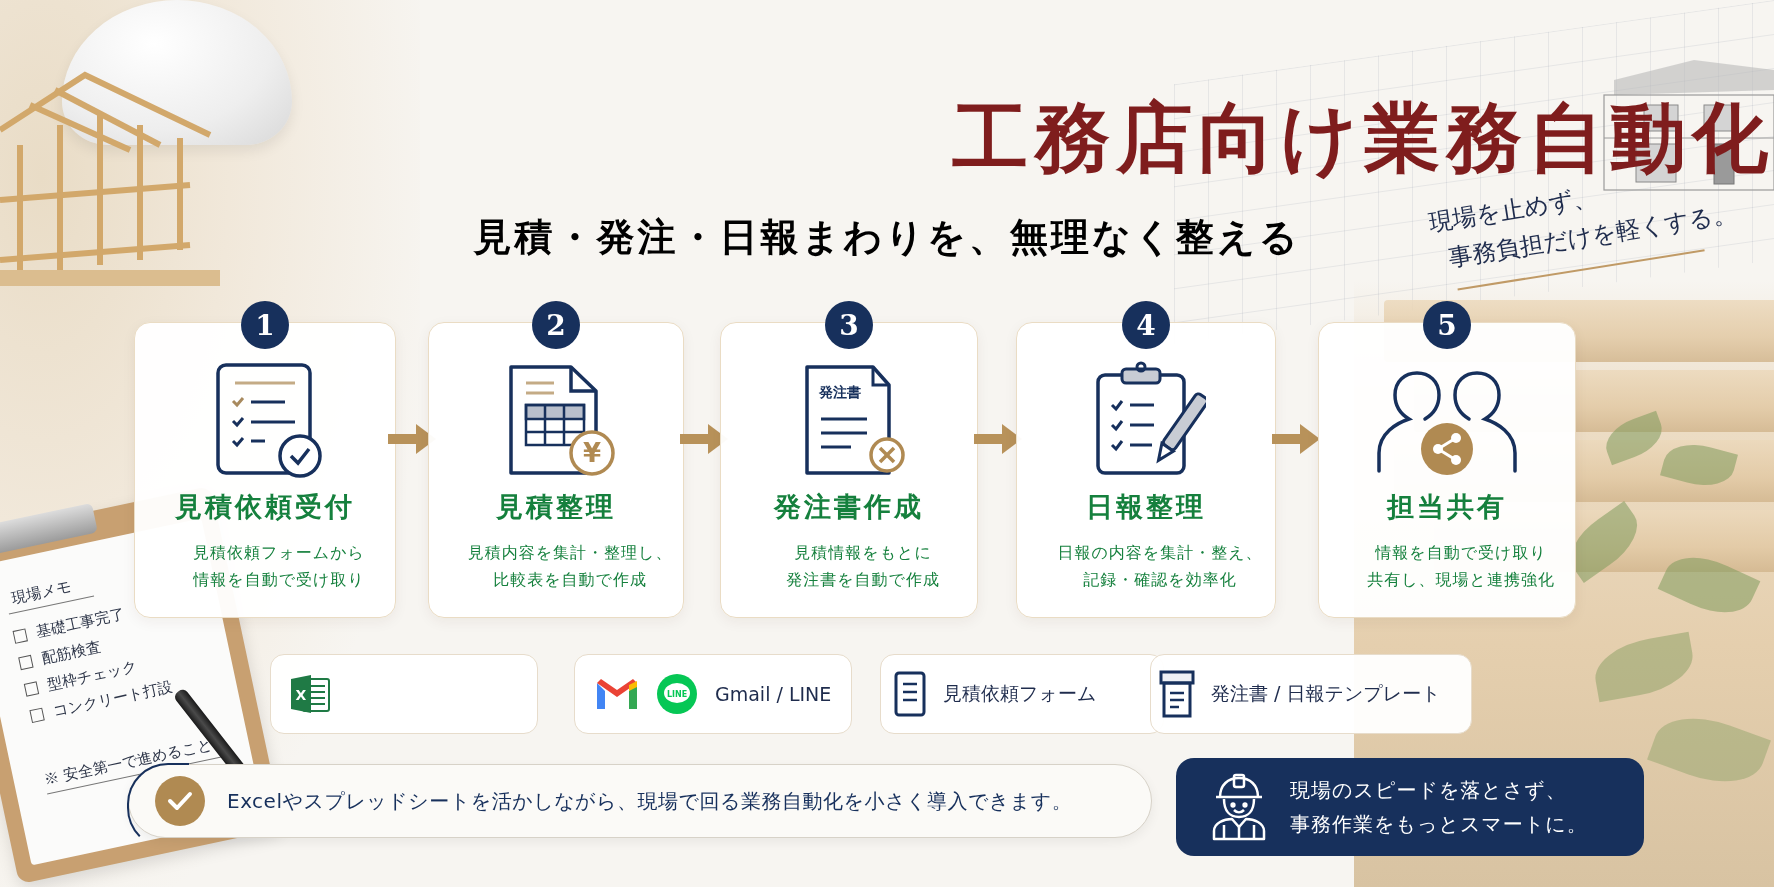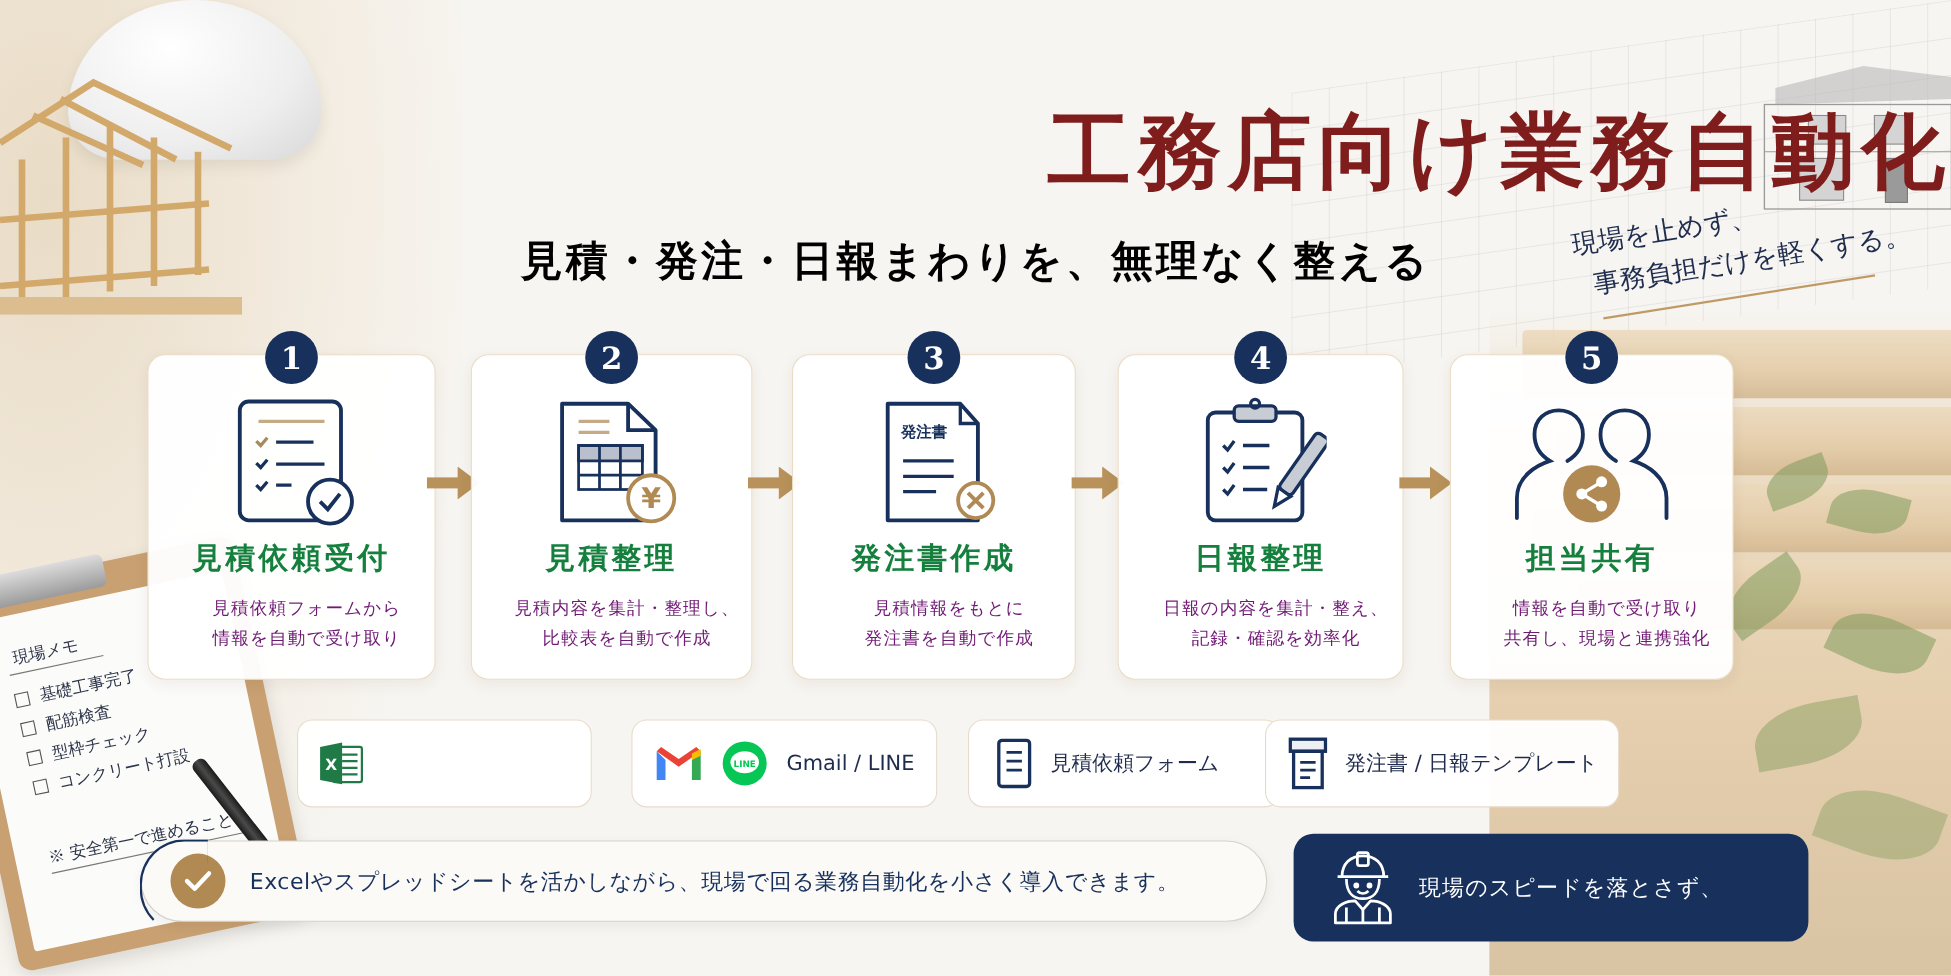--- a/index.html
+++ b/index.html
@@ -100,21 +100,21 @@
     color: #fff; font-family: "DejaVu Serif", serif; font-size: 28px; font-weight: bold;
     display: flex; align-items: center; justify-content: center;
   }
   .card-icon { margin-top: 38px; width: 120px; height: 118px; }
   .card-title {
     margin-top: 10px; font-family: "DejaVu Serif", serif; font-weight: bold;
     font-size: 27px; letter-spacing: 3px; color: #15803d;
   }
   .card-desc {
     margin-top: 14px; text-align: center; font-size: 16px; line-height: 27px;
-    color: #701a75; letter-spacing: 1px; margin-left: 28px;
+    color: #15803d; letter-spacing: 1px; margin-left: 28px;
   }
   .arrow { position: absolute; top: 424px; width: 48px; height: 30px; }
 
   
   .tool {
     position: absolute; top: 654px; height: 80px;
     background: rgba(255,255,255,.95); border: 1.5px solid #e7dccb; border-radius: 14px;
     display: flex; align-items: center; padding-left: 18px; gap: 16px;
     font-size: 19px; color: #1f2c4d;
   }
@@ -376,31 +376,31 @@
     <path d="M34 8 L42 4 V10 L34 14 Z" fill="#fbbc04"></path>
   </svg>
   <svg width="44" height="44" viewBox="0 0 44 44">
     <circle cx="22" cy="22" r="20" fill="#06c755"></circle>
     <ellipse cx="22" cy="21" rx="13" ry="10" fill="#fff"></ellipse>
     <text x="22" y="25" text-anchor="middle" font-size="8" font-weight="bold" fill="#06c755" font-family="DejaVu Sans, sans-serif">LINE</text>
   </svg>
   <span>Gmail / LINE</span>
 </div>
 
-<div class="tool" style="left:880px; width:284px; padding-left:24px;">
+<div class="tool" style="left:880px; width:284px; padding-left:12px;">
   <svg width="34" height="48" viewBox="0 0 34 48">
     <rect x="3" y="3" width="28" height="42" rx="3" fill="none" stroke="#17305c" stroke-width="3"></rect>
     <line x1="10" y1="14" x2="24" y2="14" stroke="#17305c" stroke-width="2.5"></line>
     <line x1="10" y1="22" x2="24" y2="22" stroke="#17305c" stroke-width="2.5"></line>
     <line x1="10" y1="30" x2="24" y2="30" stroke="#17305c" stroke-width="2.5"></line>
   </svg>
   <span>見積依頼フォーム</span>
 </div>
 
-<div class="tool" style="left:1150px; width:322px; padding-left:20px;">
+<div class="tool" style="left:1150px; width:322px; padding-left:8px;">
   <svg width="36" height="50" viewBox="0 0 36 50">
     <rect x="2" y="3" width="32" height="11" fill="#eef0f4" stroke="#17305c" stroke-width="3"></rect>
     <rect x="5" y="14" width="26" height="33" fill="none" stroke="#17305c" stroke-width="3"></rect>
     <line x1="11" y1="24" x2="25" y2="24" stroke="#17305c" stroke-width="2.5"></line>
     <line x1="11" y1="31" x2="25" y2="31" stroke="#17305c" stroke-width="2.5"></line>
     <line x1="11" y1="38" x2="20" y2="38" stroke="#17305c" stroke-width="2.5"></line>
   </svg>
   <span>発注書 / 日報テンプレート</span>
 </div>
 
@@ -424,14 +424,15 @@
       <circle cx="35" cy="32" r="1.4" fill="#fff"></circle>
       <path d="M24 37 C27 40 31 40 34 37"></path>
       <path d="M4 66 V58 C4 50 14 46 22 46 L29 54 L36 46 C44 46 54 50 54 58 V66 Z"></path>
       <line x1="14" y1="52" x2="14" y2="66"></line>
       <line x1="44" y1="52" x2="44" y2="66"></line>
       <line x1="29" y1="54" x2="29" y2="66"></line>
     </g>
   </svg>
   <div class="navy-text">
     <div>現場のスピードを落とさず、</div>
+    <div>事務作業をもっとスマートに。</div>
   </div>
 </div>
 
 </body></html>

